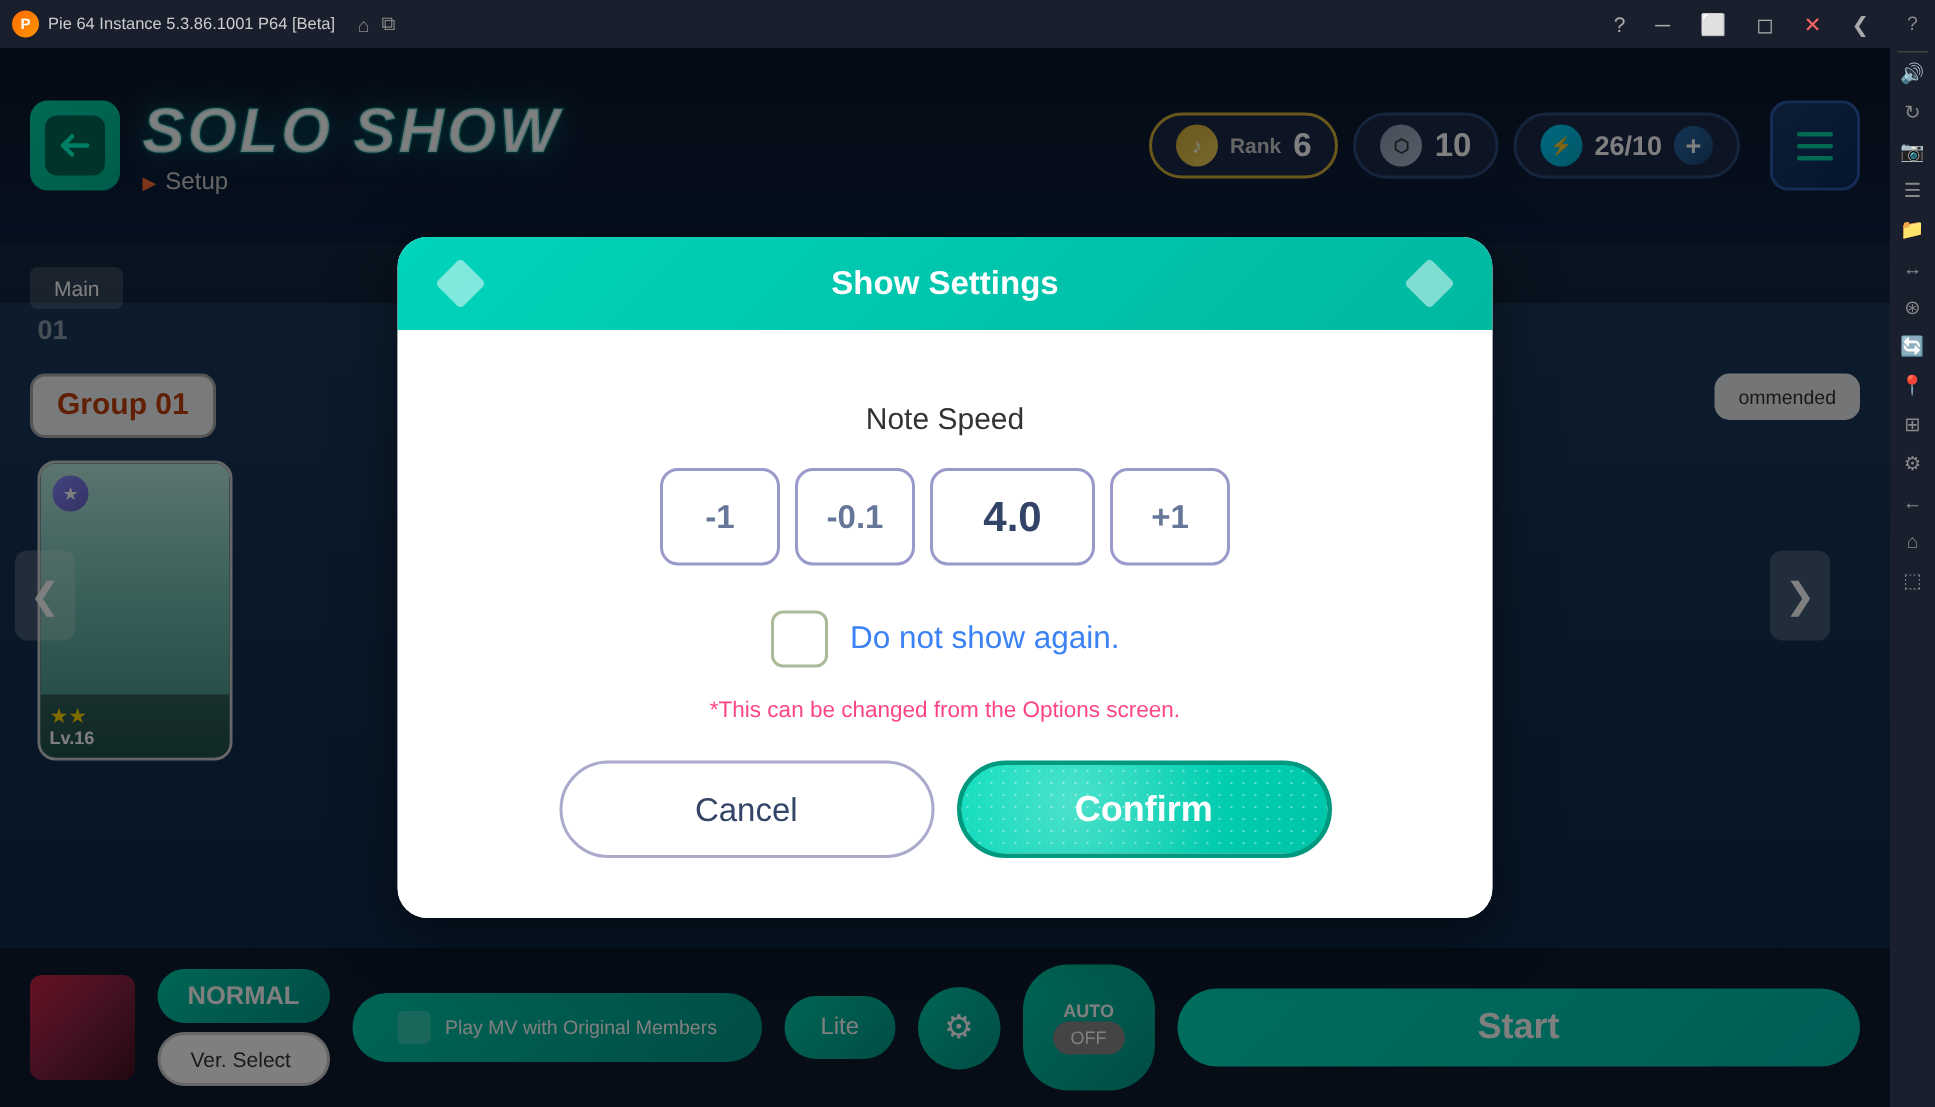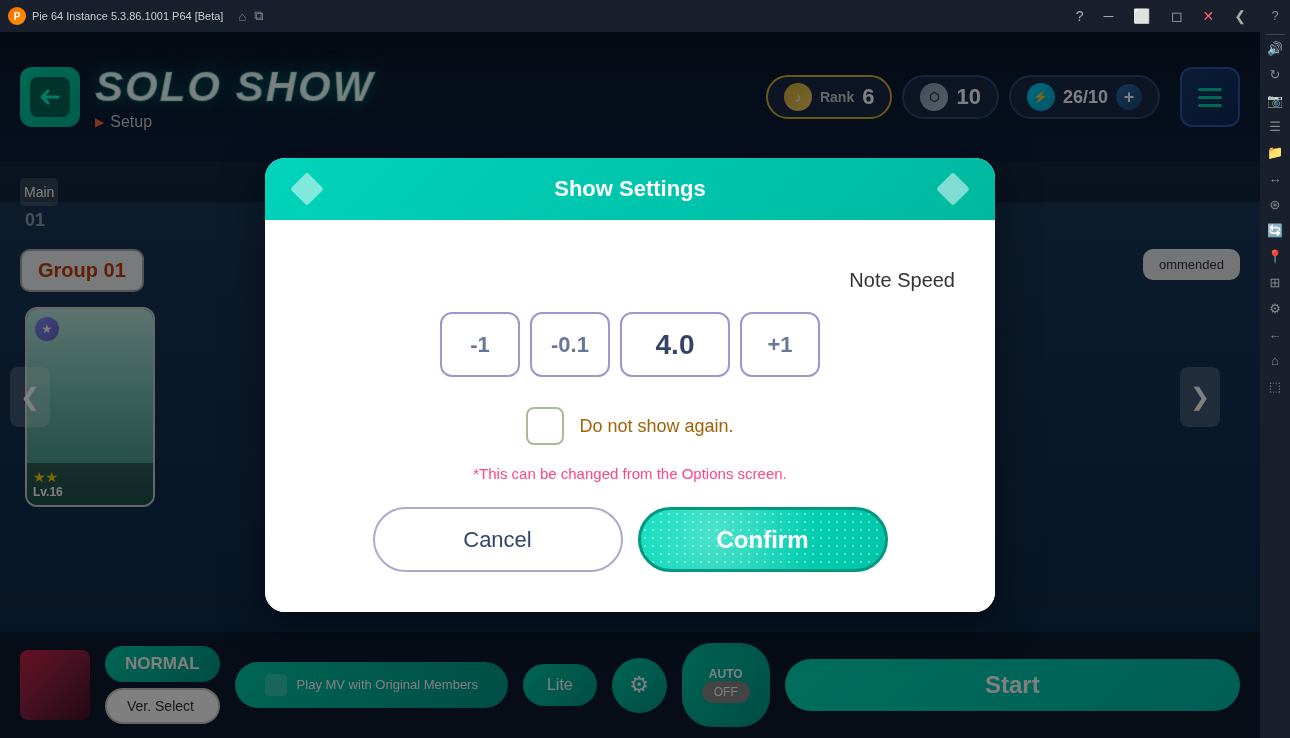--- a/index.html
+++ b/index.html
@@ -389,21 +389,21 @@
       font-size: 22px;
       font-weight: bold;
     }
 
     .modal-body {
       padding: 30px 40px;
       background: white;
     }
 
     .note-speed-label {
-      text-align: right;
+      text-align: center;
       font-size: 20px;
       color: #333;
       margin-bottom: 20px;
       font-weight: 500;
       margin-top: 19px;
     }
 
     .speed-controls {
       display: flex;
       justify-content: center;
@@ -447,22 +447,22 @@
       margin-bottom: 20px;
     }
     .modal-checkbox {
       width: 38px; height: 38px;
       border: 2px solid #aabb99;
       border-radius: 8px;
       background: white;
       cursor: pointer;
     }
     .checkbox-label {
-      font-size: 18px;
-      color: #a16207;
+      font-size: 21px;
+      color: #3b82f6;
     }
 
     .options-hint {
       text-align: center;
       color: #ff4488;
       font-size: 15px;
       margin-bottom: 25px;
     }
 
     .modal-footer {
@@ -593,21 +593,21 @@
           <div class="menu-line"></div>
           <div class="menu-line"></div>
           <div class="menu-line"></div>
         </div>
       </div>
     </div>
   </div>
 
   <div class="game-content">
     <div class="tab-bar">
-      <div class="tab-item active" style="color:white; background:rgba(255,255,255,0.15); border-radius:5px; padding:6px 4px;margin-top:19px;">Main</div>
+      <div class="tab-item active" style="color:white; background:rgba(255,255,255,0.15); border-radius:5px; padding:6px 16px;margin-top:19px;">Main</div>
     </div>
 
     <div style="display:flex; align-items:center; padding: 8px 25px; gap: 30px;">
       <div style="color:rgba(255,255,255,0.5); font-size:18px; font-weight:bold;">01</div>
       <div style="color:rgba(255,255,255,0.5); font-size:18px; font-weight:bold; margin-left: 200px;">03</div>
       <div style="color:rgba(255,255,255,0.5); font-size:18px; font-weight:bold; margin-left: 140px;">05</div>
       <div style="color:rgba(255,255,255,0.5); font-size:18px; font-weight:bold; margin-left: 140px;">07</div>
     </div>
 
     <div class="cards-row">

